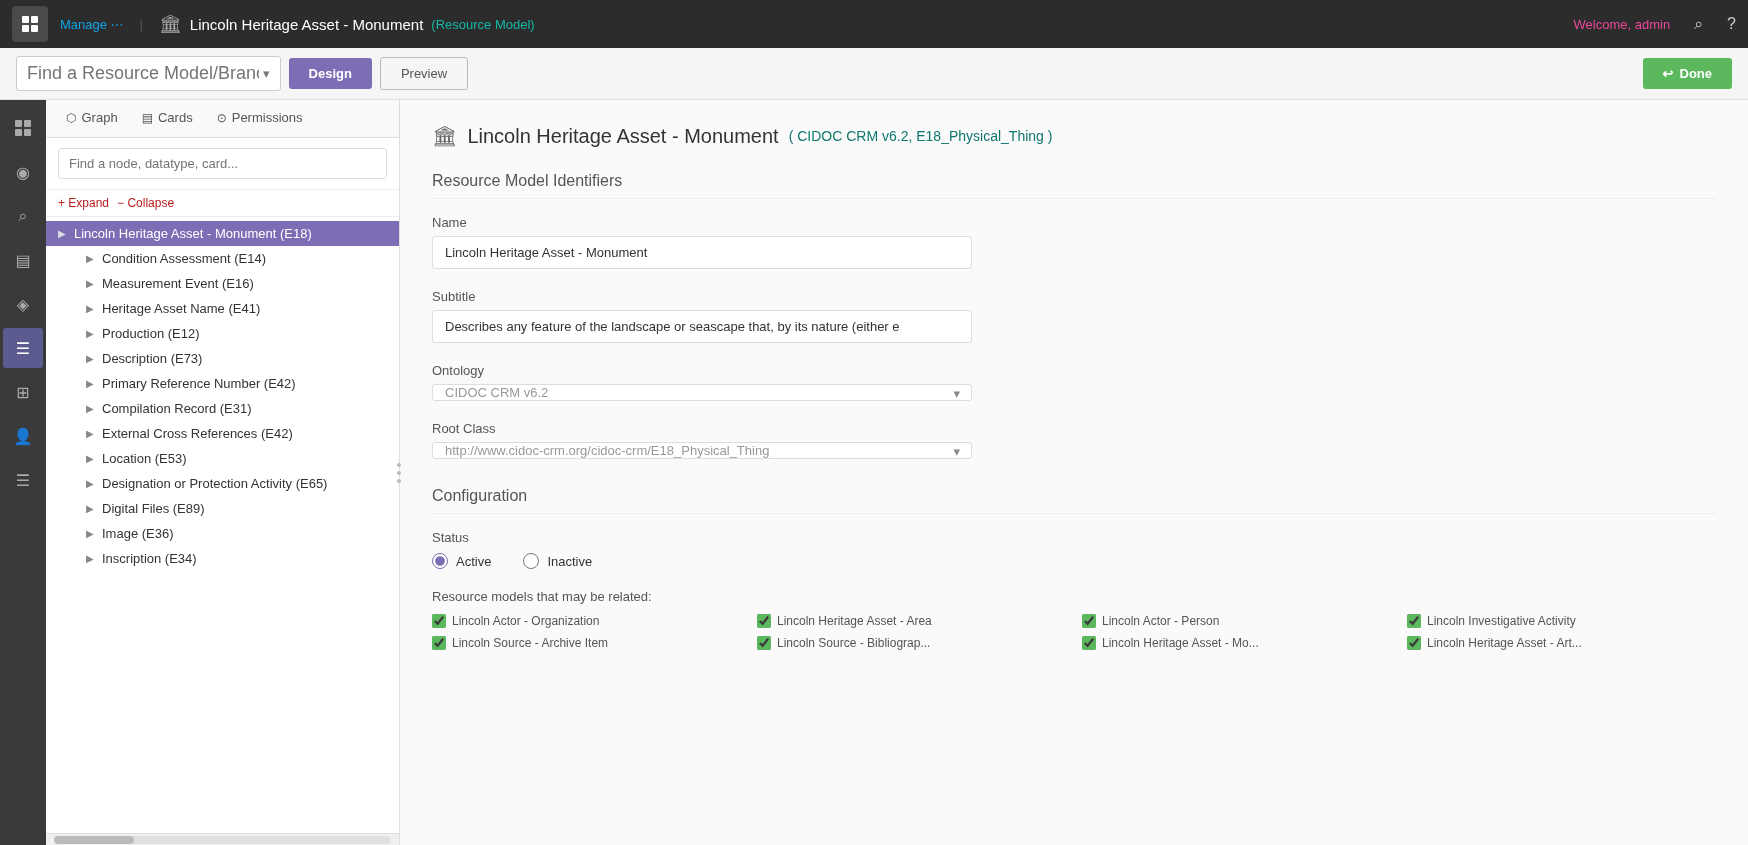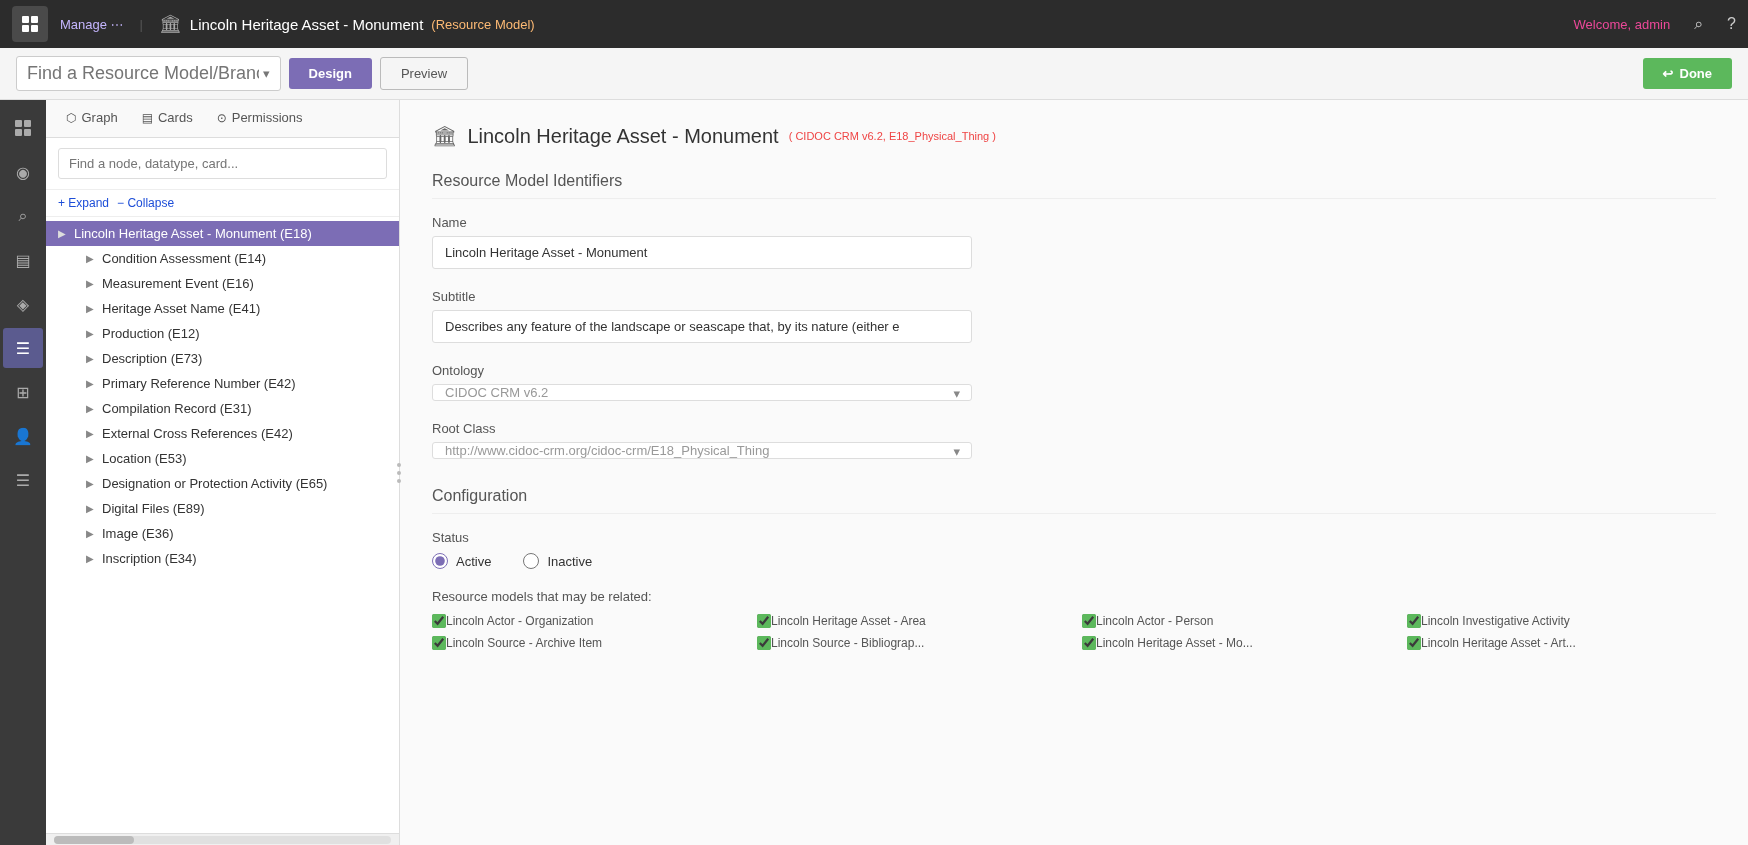--- a/index.html
+++ b/index.html
@@ -3,25 +3,25 @@
   <meta charset="utf-8">
   <style>
     * { box-sizing: border-box; margin: 0; padding: 0; }
     body { font-family: 'Segoe UI', Arial, sans-serif; font-size: 13px; background: #fff; color: #333; overflow: hidden; height: 845px; }
 
     
     .top-nav {
       display: flex; align-items: center; background: #2c2c2c; height: 48px; padding: 0 12px; color: #ccc; gap: 12px;
     }
     .top-nav .logo { width: 36px; height: 36px; background: #4a4a4a; border-radius: 4px; display: flex; align-items: center; justify-content: center; color: #fff; font-size: 18px; }
-    .top-nav .manage { color: #c4b5fd; font-size: 13px; cursor: pointer; }
+    .top-nav .manage { color: #0ea5e9; font-size: 13px; cursor: pointer; }
     .top-nav .separator { color: #555; margin: 0 4px; }
     .top-nav .page-title { color: #fff; font-size: 15px; font-weight: 500; display: flex; align-items: center; gap: 8px; }
     .top-nav .page-title .icon { font-size: 18px; color: #aaa; }
-    .top-nav .resource-model-tag { color: #fdba74; font-size: 13px; }
+    .top-nav .resource-model-tag { color: #14b8a6; font-size: 13px; }
     .top-nav .spacer { flex: 1; }
     .top-nav .welcome { color: #ec4899; font-size: 13px; }
     .top-nav .search-icon, .top-nav .help-icon { color: #ccc; font-size: 16px; cursor: pointer; margin-left: 12px; }
 
     
     .sub-toolbar {
       display: flex; align-items: center; background: #f5f5f5; border-bottom: 1px solid #ddd; height: 52px; padding: 0 16px; gap: 8px;
     }
     .sub-toolbar .resource-select { display: flex; align-items: center; border: 1px solid #ccc; border-radius: 3px; background: #fff; padding: 6px 10px; min-width: 260px; gap: 4px; }
     .sub-toolbar .resource-select input { border: none; outline: none; flex: 1; font-size: 18px; color: #999; background: transparent; }
@@ -49,21 +49,21 @@
     .panel-tabs { display: flex; border-bottom: 1px solid #ddd; background: #f9f9f9; padding: 0 8px; }
     .panel-tab { padding: 10px 12px; font-size: 13px; color: #555; cursor: pointer; display: flex; align-items: center; gap: 5px; border-bottom: 2px solid transparent; }
     .panel-tab .tab-icon { font-size: 12px; }
 
     
     .panel-search { padding: 10px 12px; border-bottom: 1px solid #eee; }
     .panel-search input { width: 100%; border: 1px solid #ddd; border-radius: 3px; padding: 7px 10px; font-size: 13px; outline: none; color: #999; }
 
     
     .expand-collapse { display: flex; align-items: center; gap: 8px; padding: 6px 12px; font-size: 12px; color: #777; border-bottom: 1px solid #eee; }
-    .expand-collapse span { cursor: pointer; color: #1d4ed8; }
+    .expand-collapse span { cursor: pointer; color: #b91c1c; }
 
     
     .tree-container { flex: 1; overflow-y: auto; padding: 4px 0; }
     .tree-node { display: flex; align-items: center; padding: 5px 8px 5px 12px; cursor: pointer; font-size: 13px; }
     .tree-node.selected { background: #7c6db5; color: #fff; }
     .tree-node .node-expand { width: 14px; margin-right: 2px; color: #888; font-size: 10px; }
     .tree-node.selected .node-expand { color: #ddd; }
     .tree-node .node-label { flex: 1; }
     .tree-child { padding-left: 28px; }
     .tree-child .tree-node { padding-left: 12px; }
@@ -73,21 +73,21 @@
     .drag-dots { display: flex; flex-direction: column; gap: 4px; }
     .drag-dot { width: 4px; height: 4px; border-radius: 50%; background: #bbb; }
 
     
     .right-content { flex: 1; overflow-y: auto; padding: 24px 32px; background: #fafafa; }
 
     
     .page-header { display: flex; align-items: center; gap: 10px; margin-bottom: 24px; }
     .page-header .header-icon { font-size: 20px; color: #666; }
     .page-header h1 { font-size: 20px; font-weight: 500; color: #333; }
-    .page-header .ontology-tag { font-size: 11px; color: #ef4444; }
+    .page-header .ontology-tag { font-size: 14px; color: #0f766e; }
 
     
     .section { margin-bottom: 28px; }
     .section-title { font-size: 16px; font-weight: 500; color: #555; margin-bottom: 16px; padding-bottom: 8px; border-bottom: 1px solid #eee; }
 
     
     .form-field { margin-bottom: 20px; }
     .form-label { font-size: 13px; color: #555; margin-bottom: 6px; display: block; }
     .form-input { width: 100%; max-width: 540px; border: 1px solid #ddd; border-radius: 3px; padding: 8px 12px; font-size: 13px; color: #333; background: #fff; outline: none; }
     .form-select { width: 100%; max-width: 540px; border: 1px solid #ddd; border-radius: 3px; padding: 0 12px; font-size: 13px; color: #999; background: #fff; outline: none; appearance: none; cursor: pointer; position: relative; }
@@ -95,21 +95,21 @@
     .select-wrapper::after { content: '▾'; position: absolute; right: 12px; top: 50%; transform: translateY(-50%); color: #888; pointer-events: none; }
 
     
     .radio-group { display: flex; align-items: center; gap: 32px; margin-top: 8px; }
     .radio-option { display: flex; align-items: center; gap: 8px; font-size: 13px; cursor: pointer; }
     .radio-option input[type="radio"] { accent-color: #7c6db5; width: 16px; height: 16px; }
 
     
     .checkbox-section-title { font-size: 13px; color: #555; margin-bottom: 10px; }
     .checkbox-grid { display: grid; grid-template-columns: 1fr 1fr 1fr 1fr; gap: 8px 16px; }
-    .checkbox-item { display: flex; font-size: 12px; color: #555; }
+    .checkbox-item { display: flex; gap: 6px; font-size: 12px; color: #555; }
     .checkbox-item input[type="checkbox"] { accent-color: #5cb85c; width: 14px; height: 14px; }
 
     
     .tree-container::-webkit-scrollbar { width: 6px; }
     .tree-container::-webkit-scrollbar-track { background: #f0f0f0; }
     .tree-container::-webkit-scrollbar-thumb { background: #ccc; border-radius: 3px; }
     .right-content::-webkit-scrollbar { width: 6px; }
     .right-content::-webkit-scrollbar-track { background: #f0f0f0; }
     .right-content::-webkit-scrollbar-thumb { background: #ccc; border-radius: 3px; }
 

